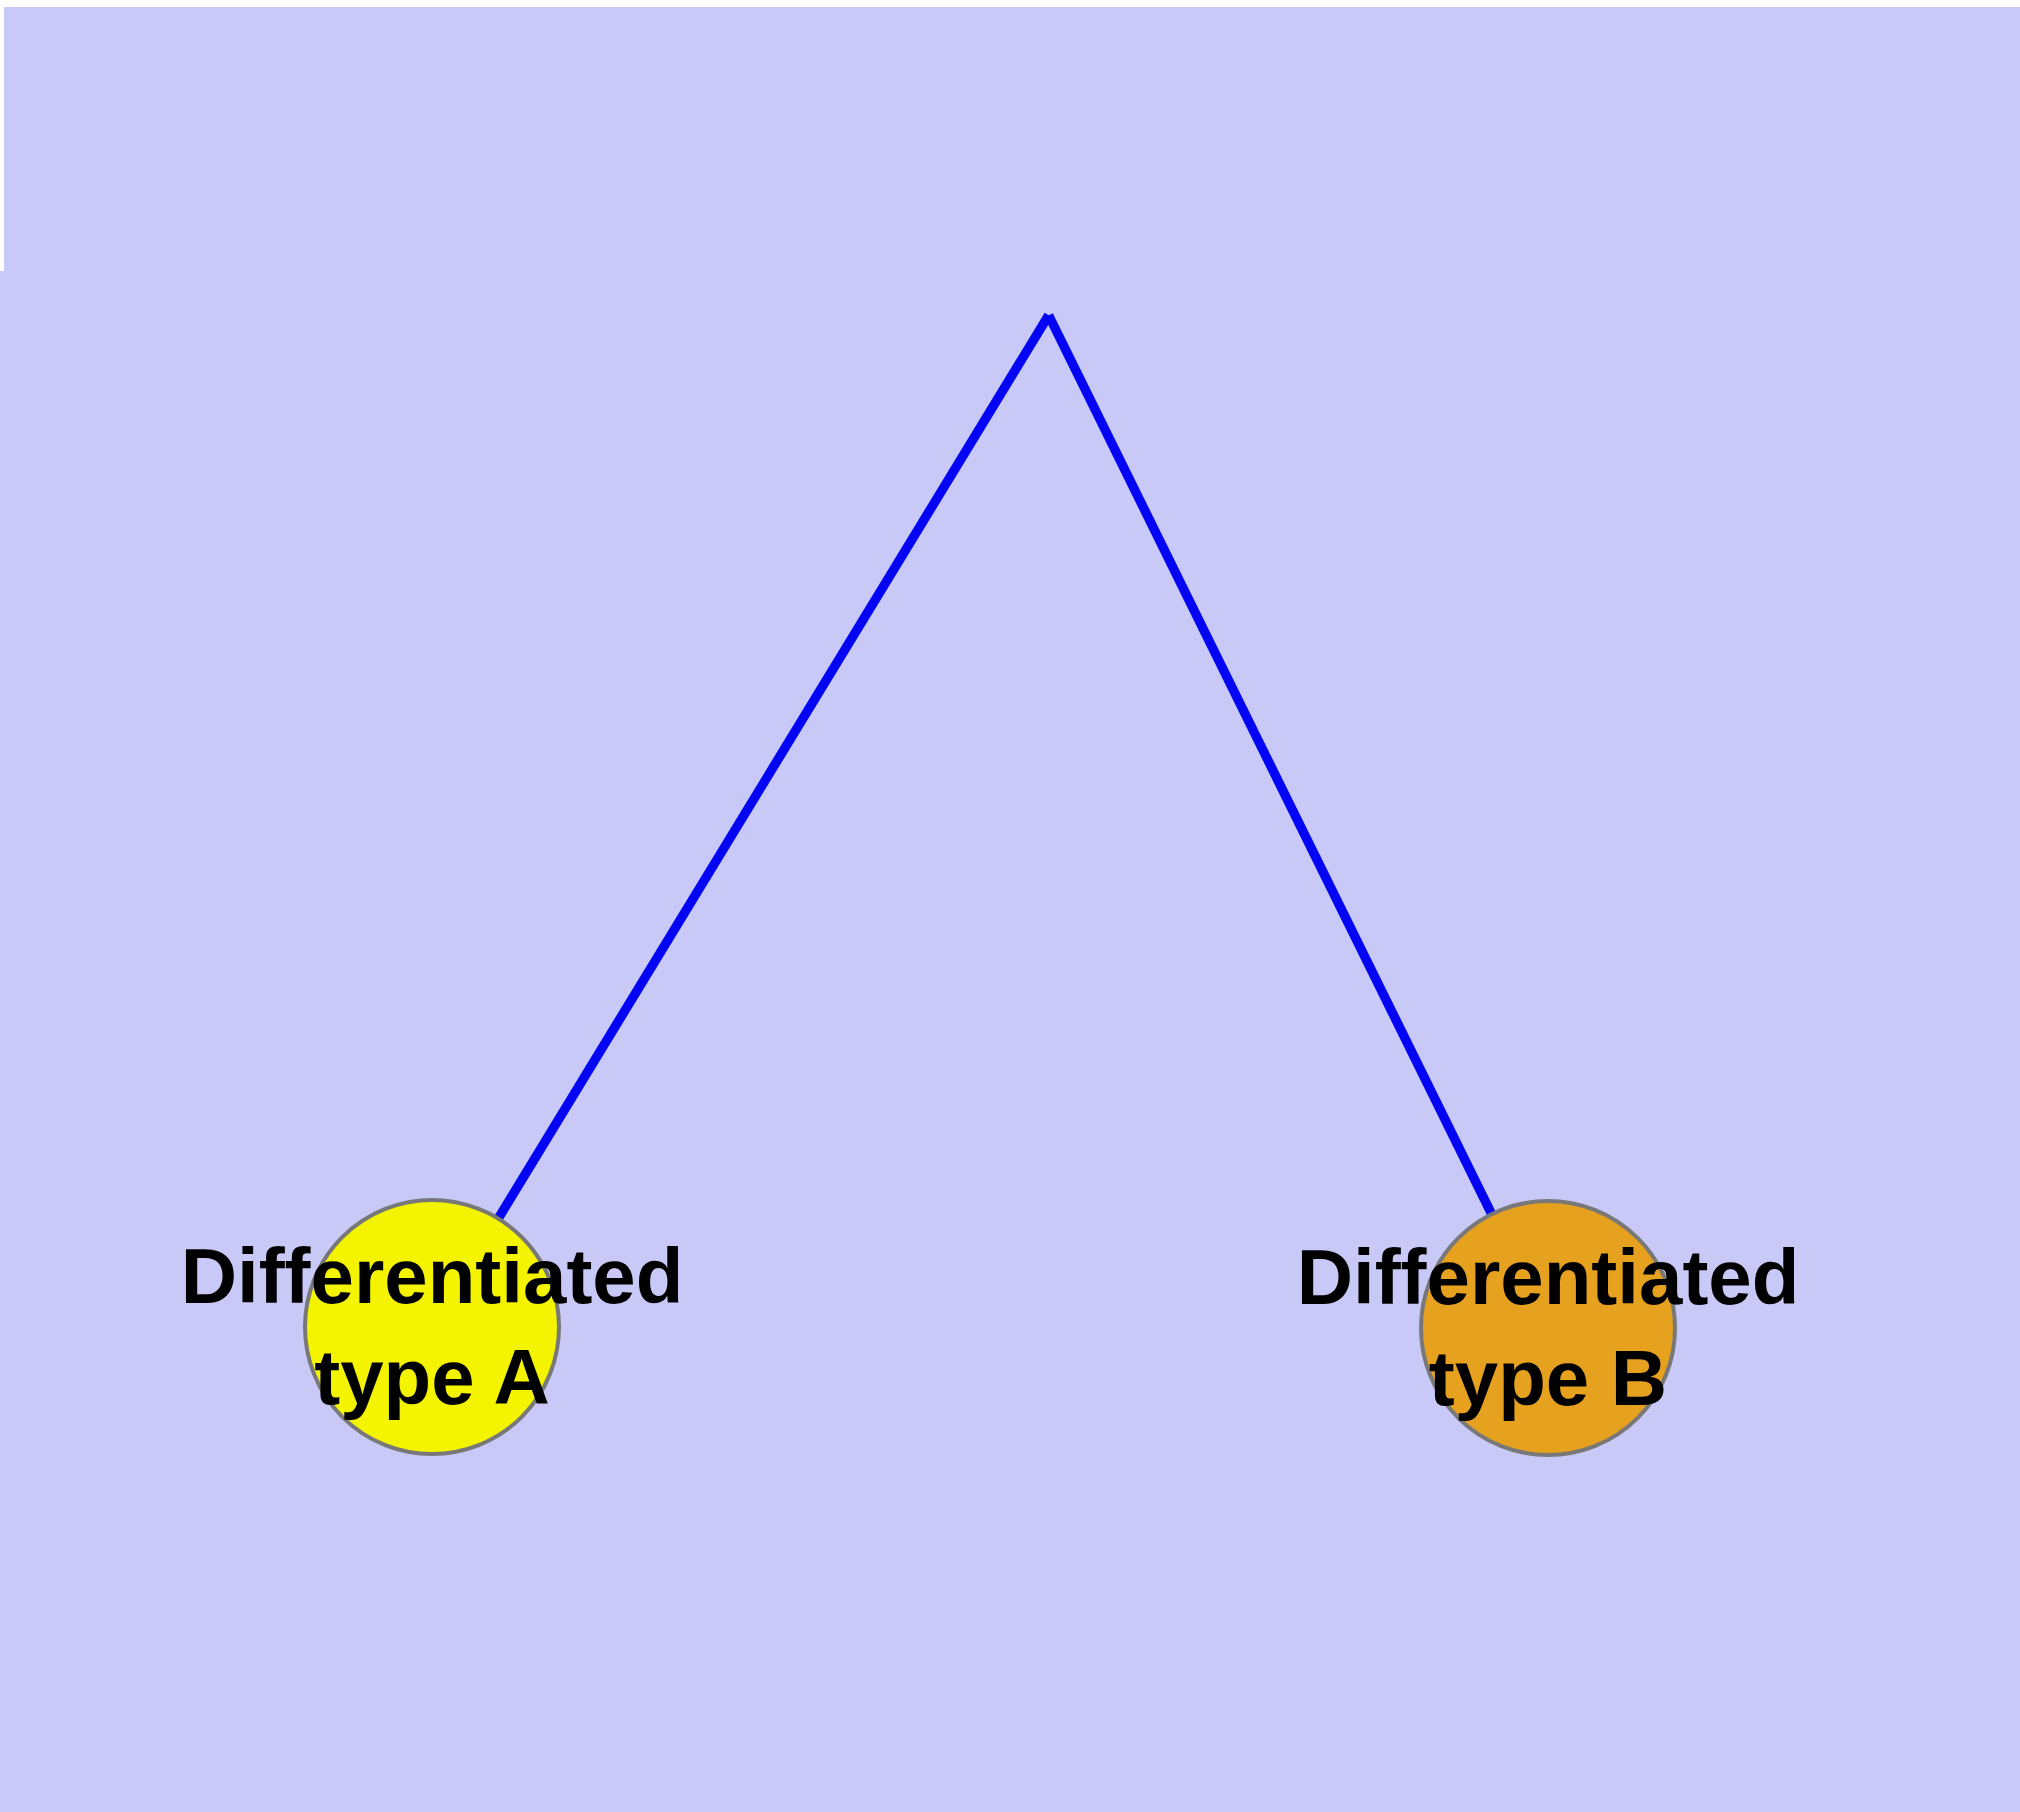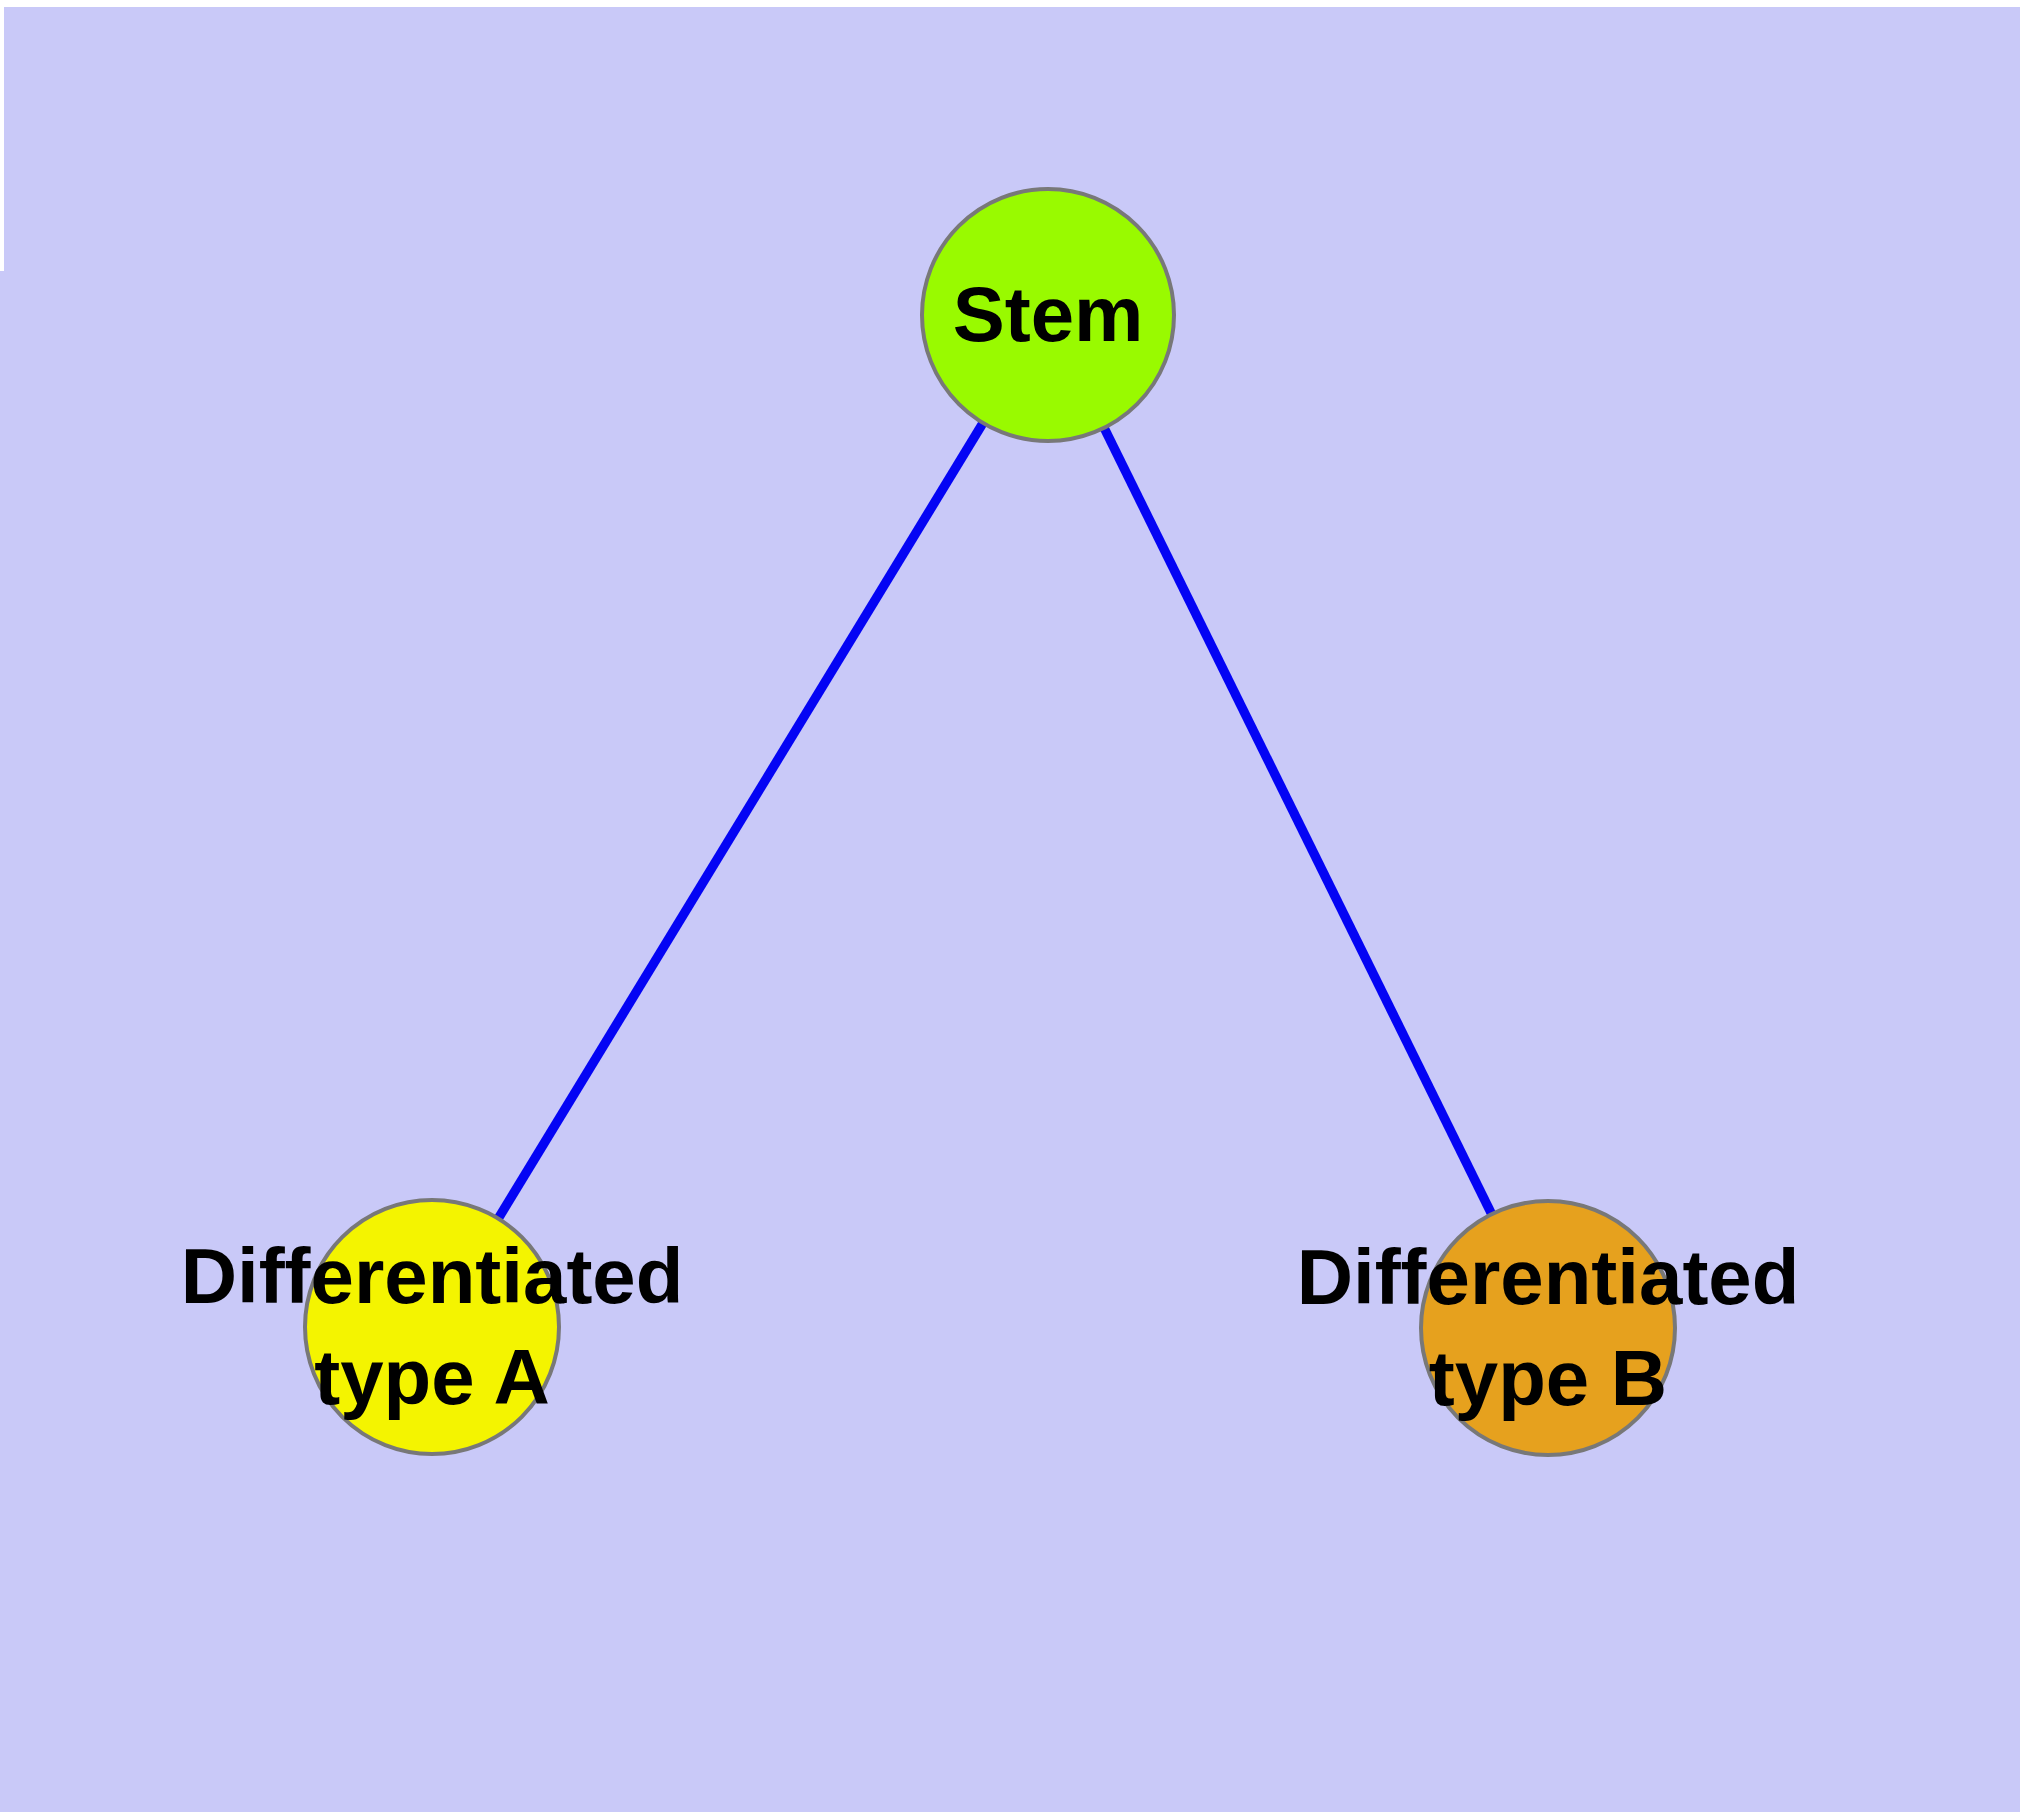--- a/index.html
+++ b/index.html
@@ -66,23 +66,20 @@
 </head>
 <body>
 
 <div class="canvas" style="--bg: #C9C9F8;">
 
   <svg class="edge-layer" viewBox="0 0 2384 2138" xmlns="http://www.w3.org/2000/svg">
     <line x1="1237" y1="372" x2="510" y2="1565" stroke="#0404F4"></line>
     <line x1="1237" y1="372" x2="1826" y2="1567" stroke="#0404F4"></line>
   </svg>
 
-  <div class="node" style="left: 920px; top: 187px; width: 256px; height: 256px; background: rgb(153, 250, 0); border-color: rgb(120, 120, 120);">
-    <span class="node-label" style="color: rgb(0, 0, 0);">Stem</span>
-  </div>
 
   <div class="node" style="left: 303px; top: 1198px; width: 258px; height: 258px; background: rgb(244, 244, 0); border-color: rgb(120, 120, 120);">
     <span class="node-label" style="color: rgb(0, 0, 0);">Differentiated
 type A</span>
   </div>
 
   <div class="node" style="left: 1419px; top: 1199px; width: 258px; height: 258px; background: rgb(230, 161, 30); border-color: rgb(120, 120, 120);">
     <span class="node-label" style="color: rgb(0, 0, 0);">Differentiated
 type B</span>
   </div>

